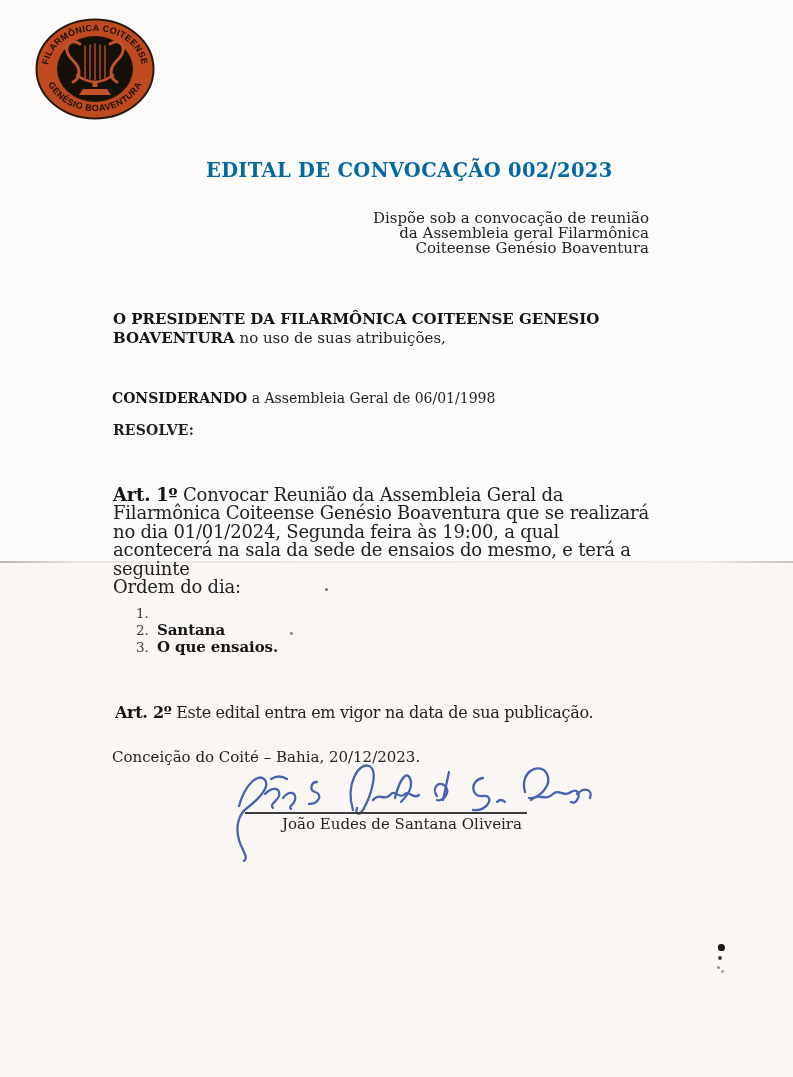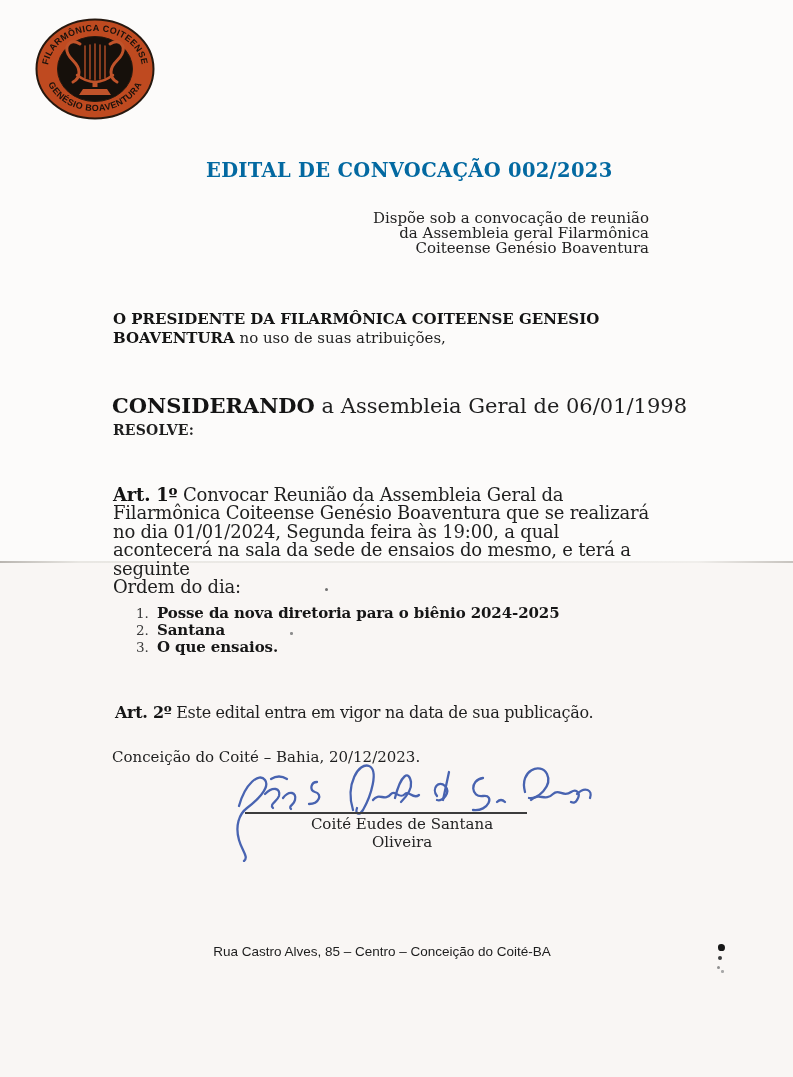--- a/index.html
+++ b/index.html
@@ -19,21 +19,21 @@
   .org-head{left:148px;top:39px;width:450px;text-align:center;
     font-family:"Liberation Sans", sans-serif;font-weight:bold;color:#141414;}
   .org-name{font-size:18px;line-height:22px;letter-spacing:.2px;}
   .org-cnpj{font-size:17px;line-height:22px;letter-spacing:.2px;}
   
   .doc-title{left:206px;top:159px;font-size:19.5px;font-weight:bold;letter-spacing:.3px;color:#0369a1;}
   
   .epigraph{left:368px;top:211px;width:281px;text-align:right;font-size:15px;line-height:15px;white-space:pre-line;color:#222;}
   
   .preamble{left:113px;top:295px;width:540px;font-size:15px;line-height:19px;white-space:pre-line;}
-  .considering{left:112px;top:374px;width:600px;font-size:21px;line-height:21px;}
+  .considering{left:112px;top:374px;width:600px;font-size:14px;line-height:21px;}
   .resolve{left:113px;top:422px;font-size:14px;font-weight:bold;letter-spacing:.2px;}
   .article1{left:113px;top:454px;width:580px;font-size:18px;line-height:18.4px;letter-spacing:-0.2px;white-space:pre-line;margin-top:32px;}
   .lead{font-weight:bold;color:#141414;}
   
   .agenda{left:136px;top:605px;width:480px;}
   .agenda-row{display:flex;line-height:17px;}
   .agenda-num{width:21px;font-size:13.5px;color:#3a3a3a;flex:0 0 21px;}
   .agenda-txt{font-size:15px;font-weight:bold;color:#161616;letter-spacing:-0.1px;}
   .article2{left:115px;top:687px;width:600px;font-size:16px;line-height:20px;letter-spacing:-0.3px;}
   .dateline{left:112px;top:730px;font-size:15px;margin-top:18px;}
@@ -107,21 +107,20 @@
   <p class="abs article1"><span class="lead">Art. 1º</span><span> Convocar Reunião da Assembleia Geral da
 Filarmônica Coiteense Genésio Boaventura que se realizará
 no dia 01/01/2024, Segunda feira às 19:00, a qual
 acontecerá na sala da sede de ensaios do mesmo, e terá a
 seguinte
 Ordem do dia:</span></p>
 
   <div class="abs agenda">
     <div class="agenda-row">
       <span class="agenda-num">1.</span>
-      <span class="agenda-txt">Posse da nova diretoria para o biênio 2024-2025</span>
     </div>
     <div class="agenda-row">
       <span class="agenda-num">2.</span>
       <span class="agenda-txt">Santana</span>
     </div>
     <div class="agenda-row">
       <span class="agenda-num">3.</span>
       <span class="agenda-txt">O que ensaios.</span>
     </div>
   </div>
@@ -143,24 +142,23 @@
       <path d="M 212 42 C 206 34 214 26 220 32 C 226 38 218 48 212 46"></path>
       <path d="M 224 18 L 218 46"></path>
       <path d="M 258 24 C 244 26 246 44 258 42 C 270 40 264 58 248 56"></path>
       <path d="M 272 48 Q 276 44 280 48"></path>
       <path d="M 300 38 C 294 16 316 8 322 20 C 328 32 312 46 304 44"></path>
       <path d="M 306 46 C 314 38 320 48 328 40 C 334 34 338 44 346 38 C 352 34 356 40 352 46 Q 350 50 346 48"></path>
       <path d="M 352 40 C 360 32 368 36 365 44"></path>
     </g>
   </svg>
   <div class="abs sig-line"></div>
-  <div class="abs sig-name">Coité Eudes de Santana Oliveira</div>
+  <div class="abs sig-name">João Eudes de Santana Oliveira</div>
 
   <div class="abs footer">
-    <div>Rua Castro Alves, 85 – Centro – Conceição do Coité-BA</div>
   </div>
 
   <div class="speck sp1"></div>
   <div class="speck sp2"></div>
   <div class="speck sp3"></div>
   <div class="speck sp4"></div>
   <div class="speck sp5"></div>
   <div class="speck sp6"></div>
 
 </div>

